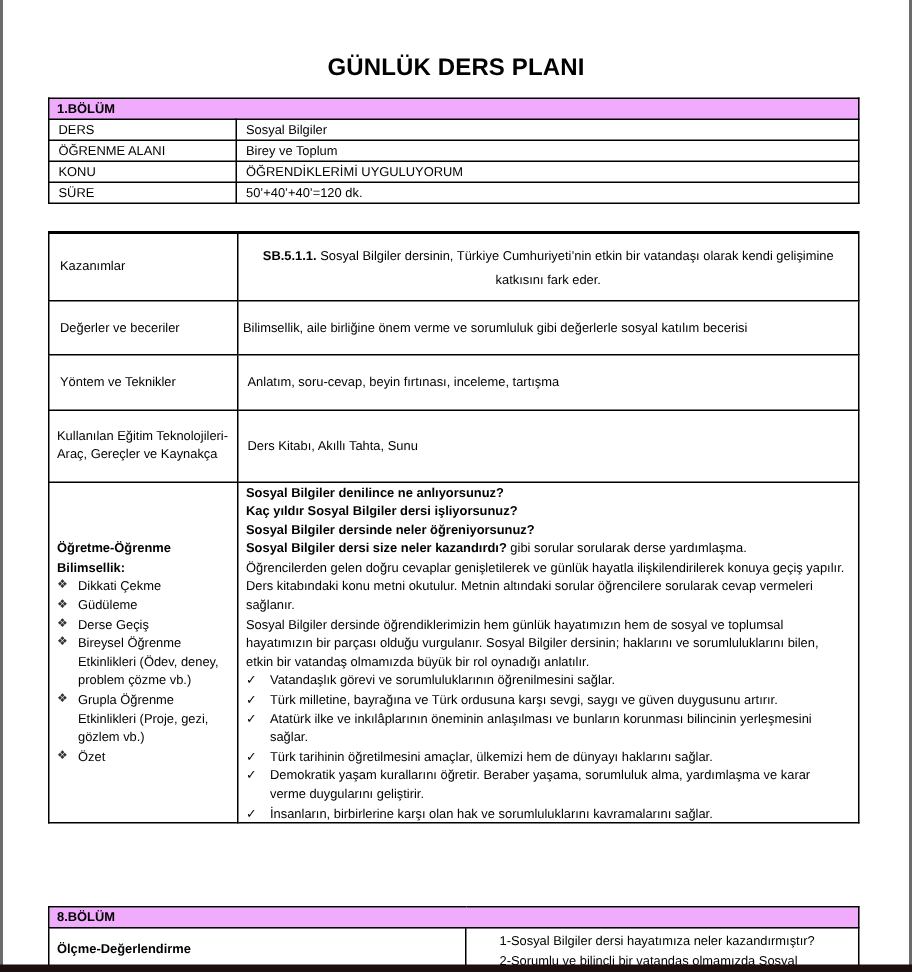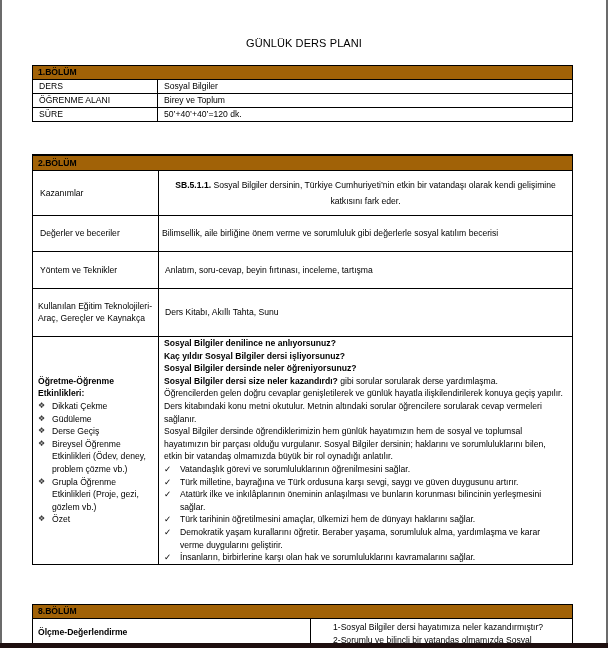--- a/index.html
+++ b/index.html
@@ -7,25 +7,25 @@
       width: 608px; height: 648px; overflow: hidden; position: relative;
       background: #ffffff;
       font-family: "Liberation Sans", "DejaVu Sans", sans-serif;
       color: #000;
     }
     .frame-left { position: absolute; left: 0; top: 0; width: 2px; height: 648px; background: #6b6b6b; }
     .frame-right { position: absolute; right: 0; top: 0; width: 2px; height: 648px; background: #6b6b6b; }
     .bottom-band { position: absolute; left: 0; top: 643px; width: 608px; height: 5px; background: #1e0f0f; }
     .title {
       position: absolute; top: 37px; left: 0; width: 608px; text-align: center;
-      font-weight: normal; font-size: 11px; letter-spacing: 0.1px;
+      font-weight: bold; font-size: 16px; letter-spacing: 0.1px;
     }
     table { border-collapse: collapse; position: absolute; left: 32px; width: 541px; font-size: 8.6px; }
     td { border: 1px solid #000; padding: 0 6px; vertical-align: middle; line-height: 13px; }
-    .sec { background: #a16207; font-weight: bold; height: 13px; padding-left: 5px; }
+    .sec { background: #f0abfc; font-weight: bold; height: 13px; padding-left: 5px; }
     .c1 { width: 112px; }
     .t1 { top: 65px; }
     .t1 td { height: 13px; padding-top: 0; padding-bottom: 0; }
     .t2 { top: 154px; border-top: 2px solid #000; }
     .t2 .sec { height: 14px; }
     .lab { padding-left: 7px; }
     .b { font-weight: bold; }
     .lh { line-height: 16px; text-align: center; }
     .act { line-height: 12.6px; padding-left: 5px; }
     .act p { margin: 0; }
@@ -51,50 +51,51 @@
       </tr>
   <tr>
     <td class="c1">DERS</td>
     <td>Sosyal Bilgiler</td>
   </tr>
   <tr>
     <td class="c1">ÖĞRENME ALANI</td>
     <td>Birey ve Toplum</td>
   </tr>
   <tr>
+    <td class="c1">KONU</td>
+    <td>ÖĞRENDİKLERİMİ UYGULUYORUM</td>
+  </tr>
+  <tr>
     <td class="c1">SÜRE</td>
     <td>50’+40’+40’=120 dk.</td>
   </tr>
 </tbody>
   </table>
 
 <table class="t2">
   <tbody>
-      <tr>
-        <td colspan="2" class="sec">2.BÖLÜM</td>
-      </tr>
   <tr style="height:45px">
     <td class="c1 lab">Kazanımlar</td>
     <td class="lh" style="padding-left:6px"><span class="b">SB.5.1.1.</span><span> Sosyal Bilgiler dersinin, Türkiye Cumhuriyeti’nin etkin bir vatandaşı olarak kendi gelişimine katkısını fark eder.</span></td>
   </tr>
   <tr style="height:36px">
     <td class="c1 lab">Değerler ve beceriler</td>
     <td style="padding-left:3px">Bilimsellik, aile birliğine önem verme ve sorumluluk gibi değerlerle sosyal katılım becerisi</td>
   </tr>
   <tr style="height:37px">
     <td class="c1 lab">Yöntem ve Teknikler</td>
     <td style="padding-left:6px">Anlatım, soru-cevap, beyin fırtınası, inceleme, tartışma</td>
   </tr>
   <tr style="height:48px">
     <td class="c1" style="padding-left:5px;line-height:11.6px">Kullanılan Eğitim Teknolojileri-Araç, Gereçler ve Kaynakça</td>
     <td style="padding-left:6px">Ders Kitabı, Akıllı Tahta, Sunu</td>
   </tr>
   <tr>
     <td class="c1" style="padding-left:5px;line-height:12.6px;vertical-align:middle">
-      <div class="b">Öğretme-Öğrenme Etkinlikleri:</div>
+      <div class="b">Öğretme-Öğrenme Bilimsellik:</div>
       <span class="dia"><span class="mk">❖</span><span>Dikkati Çekme</span></span>
       <span class="dia"><span class="mk">❖</span><span>Güdüleme</span></span>
       <span class="dia"><span class="mk">❖</span><span>Derse Geçiş</span></span>
       <span class="dia"><span class="mk">❖</span><span>Bireysel Öğrenme Etkinlikleri (Ödev, deney, problem çözme vb.)</span></span>
       <span class="dia"><span class="mk">❖</span><span>Grupla Öğrenme Etkinlikleri (Proje, gezi, gözlem vb.)</span></span>
       <span class="dia"><span class="mk">❖</span><span>Özet</span></span>
     </td>
     <td class="act">
       <p class="b">Sosyal Bilgiler denilince ne anlıyorsunuz?</p>
       <p class="b">Kaç yıldır Sosyal Bilgiler dersi işliyorsunuz?</p>

